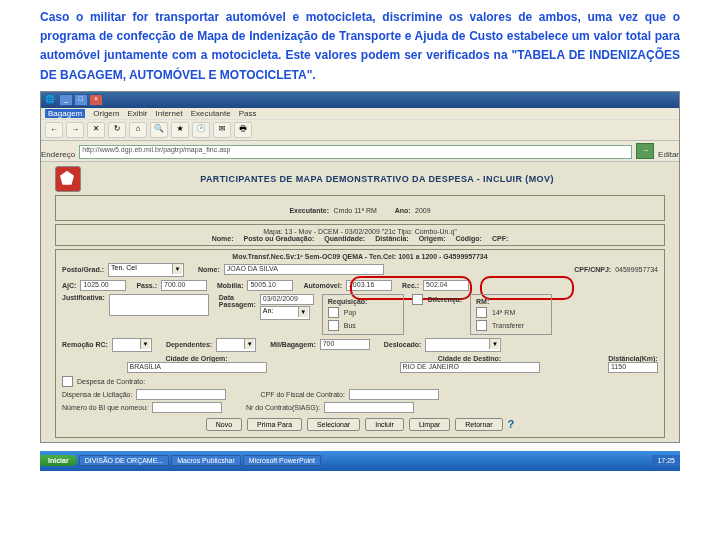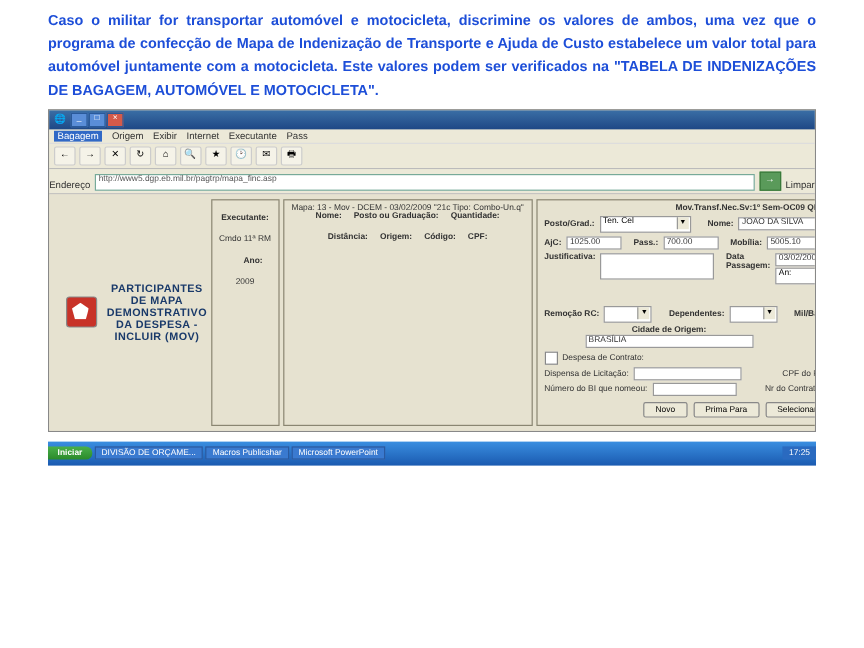--- a/index.html
+++ b/index.html
@@ -10,21 +10,21 @@
 .winbtns{display:flex;gap:1px}
 .winbtn{width:12px;height:10px;background:#5a8ed8;border:1px solid #2a5a9a;font-size:7px;text-align:center;line-height:8px}
 .winbtn:last-child{background:#d45a4a}
 .menubar{background:#ece9d8;font-size:8px;padding:1px 4px;display:flex;gap:8px;color:#333}
 .toolbar{background:#ece9d8;border-top:1px solid #ddd;border-bottom:1px solid #bbb;padding:2px 4px;display:flex;gap:3px;align-items:center}
 .tbtn{width:16px;height:14px;background:#f5f3e8;border:1px solid #ccc;border-radius:2px;font-size:8px;text-align:center;line-height:12px}
 .addrbar{background:#ece9d8;padding:2px 0;display:flex;align-items:flex-end;gap:4px;border-bottom:1px solid #bbb}
 .addrbar .lbl{font-size:8px;color:#333}
 .addrinput{flex:1;background:#fff;border:1px solid #7a9;height:12px;font-size:7px;padding:0 2px;color:#555}
 .gobtn{width:16px;height:14px;background:#5a9a5a;border:1px solid #3a7a3a;font-size:8px;text-align:center;line-height:12px;color:#fff}
-.content{background:#e6e2d0;padding:4px 14px;flex:1;display:flex;flex-direction:row;gap:3px;overflow:hidden}
+.content{background:#e6e2d0;padding:4px 14px;flex:1;display:flex;flex-direction:column;gap:3px;overflow:hidden}
 .logo{width:24px;height:24px;background:#c83228;border-radius:3px;position:relative;border:1px solid #888}
 .logo:after{content:"";position:absolute;top:4px;left:4px;width:14px;height:14px;background:#fff;clip-path:polygon(50% 0,100% 35%,82% 100%,18% 100%,0 35%)}
 .hdr{display:flex;align-items:center;gap:8px}
 .pgtitle{flex:1;text-align:center;font-size:9px;color:#1a3a6a;font-weight:bold;letter-spacing:0.4px}
 .box{border:1px solid #8a8672;background:#e6e2d0;padding:3px 6px}
 .row{display:flex;align-items:center;gap:5px;flex-wrap:wrap}
 .l{font-size:7px;color:#333;white-space:nowrap}
 .lb{font-weight:bold}
 .f{background:#fff;border:1px solid #999;height:11px;font-size:7px;padding:0 2px;color:#333;box-sizing:border-box}
 .sel{background:#fff;border:1px solid #999;height:12px;font-size:7px;padding:0 12px 0 2px;position:relative}
@@ -73,21 +73,21 @@
   <span class="tbtn">🔍</span>
   <span class="tbtn">★</span>
   <span class="tbtn">🕑</span>
   <span class="tbtn">✉</span>
   <span class="tbtn">🖶</span>
  </div>
  <div class="addrbar">
   <span class="lbl">Endereço</span>
   <span class="addrinput">http://www5.dgp.eb.mil.br/pagtrp/mapa_finc.asp</span>
   <span class="gobtn">→</span>
-  <span class="lbl">Limpar</span>
+  <span class="lbl">Editar</span>
  </div>
 
  <div class="content">
   <div class="hdr">
    <div class="logo"></div>
    <div class="pgtitle">PARTICIPANTES DE MAPA DEMONSTRATIVO DA DESPESA - INCLUIR (MOV)</div>
   </div>
 
   <div class="box c">
    <span class="l lb">Executante:</span>

